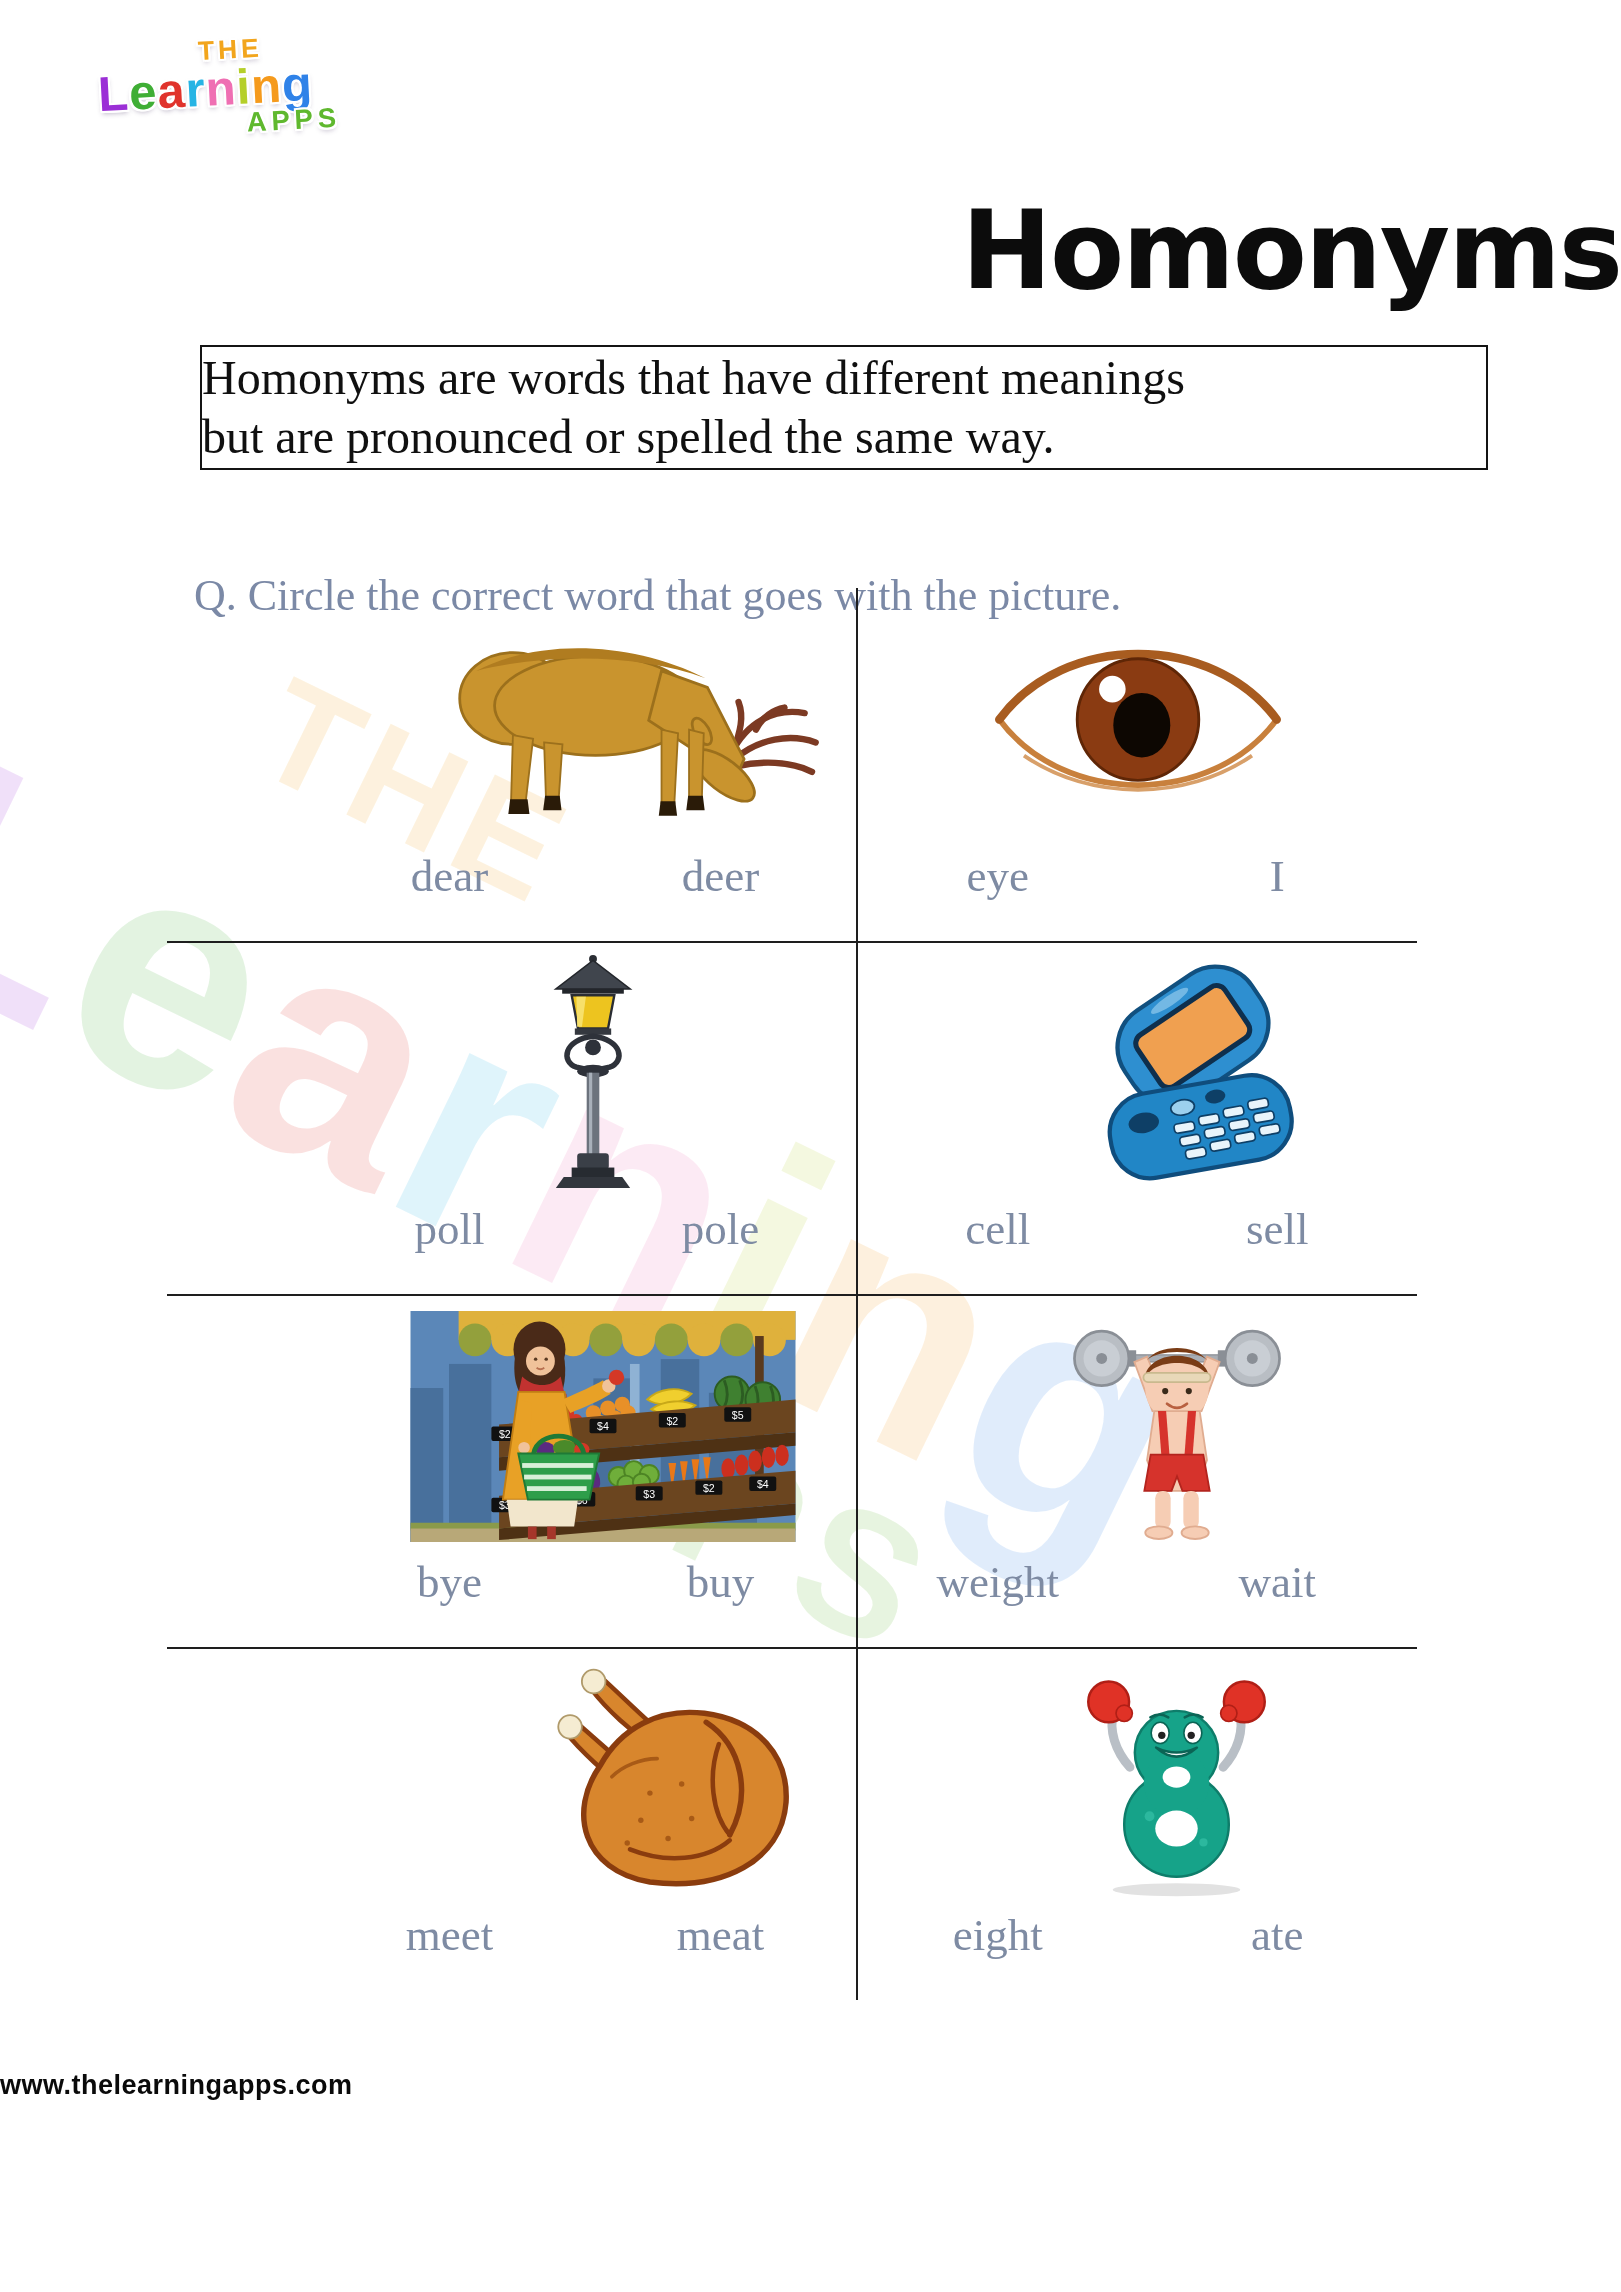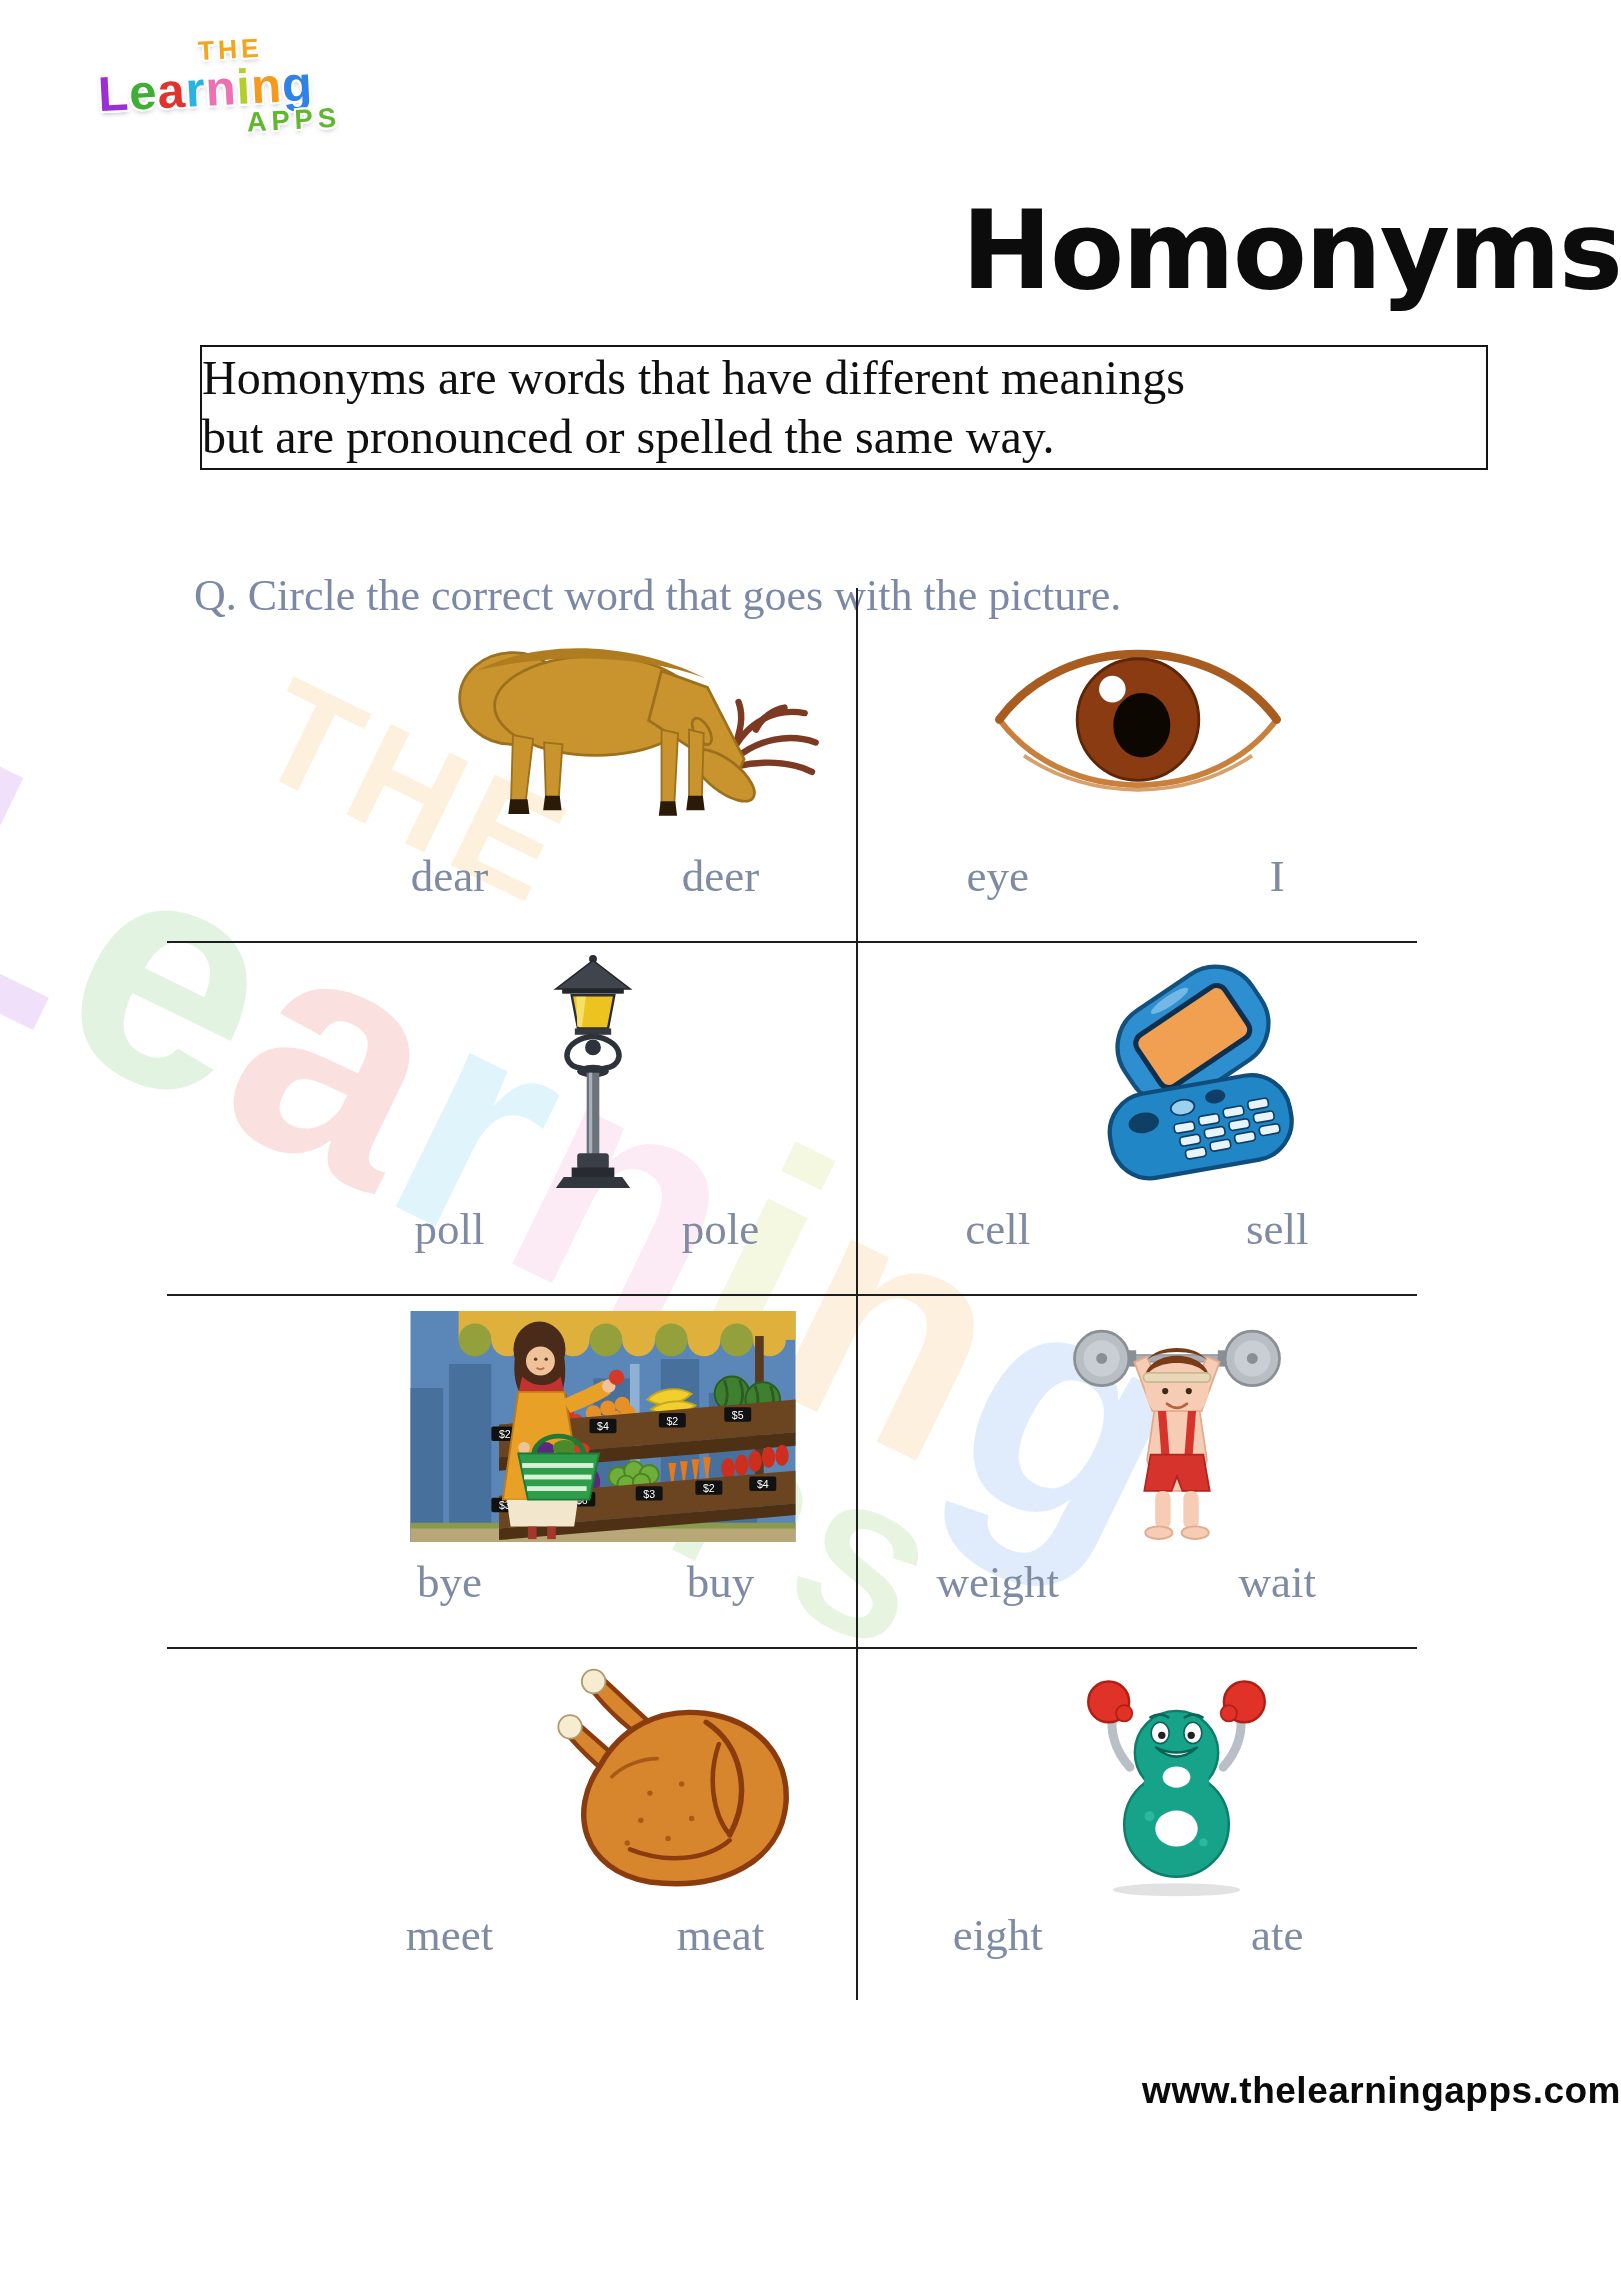--- a/index.html
+++ b/index.html
@@ -68,23 +68,23 @@
   .shift-deer    { margin-left:222px; }
   .shift-lamp    { margin-left:163px; }
   .shift-phone   { margin-left:127px; }
   .shift-market  { margin-left:182px; }
   .shift-lifter  { margin-left:78px; }
   .shift-turkey  { margin-left:294px; }
   .shift-eight   { margin-left:78px; }
 
   
   .footer {
-    position:absolute; top:2070px; left:0; width:100%; text-align:right;
+    position:absolute; top:2070px; left:0; width:100%; text-align:left;
     font-family:"Liberation Sans", sans-serif; font-weight:bold;
-    font-size:37px; color:#0a0a0a; letter-spacing:0.5px;
+    font-size:27px; color:#0a0a0a; letter-spacing:0.5px;
   }
 </style>
 </head>
 <body>
 
 <div class="page">
 
   <div class="watermark">
     <div class="wm-the" style="color: rgb(242, 165, 29);">THE</div>
     <div class="wm-learning"><span style="color: rgb(155, 47, 214);">L</span><span style="color: rgb(63, 174, 53);">e</span><span style="color: rgb(224, 51, 44);">a</span><span style="color: rgb(39, 180, 228);">r</span><span style="color: rgb(239, 111, 179);">n</span><span style="color: rgb(181, 207, 42);">i</span><span style="color: rgb(245, 154, 28);">n</span><span style="color: rgb(47, 130, 232);">g</span></div>

